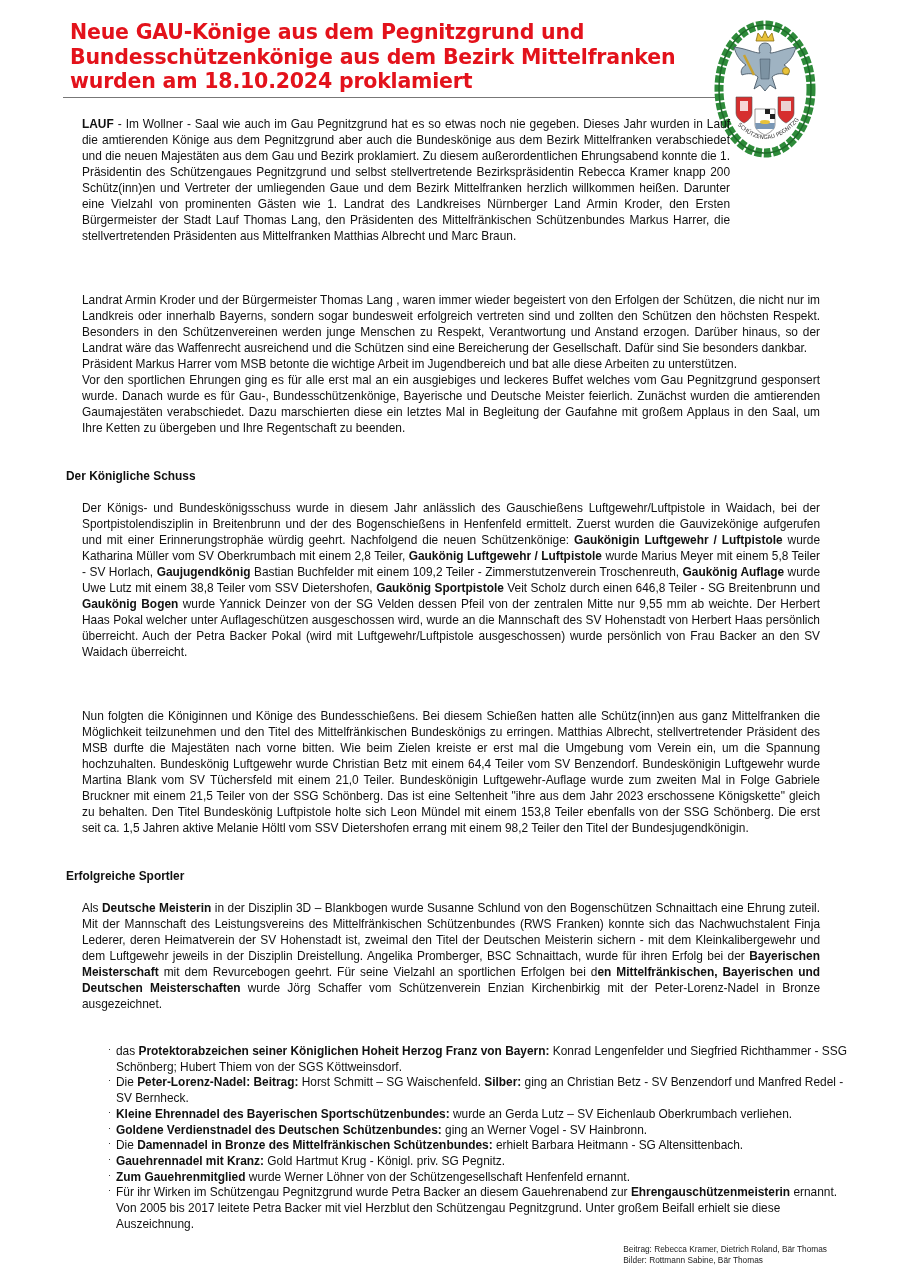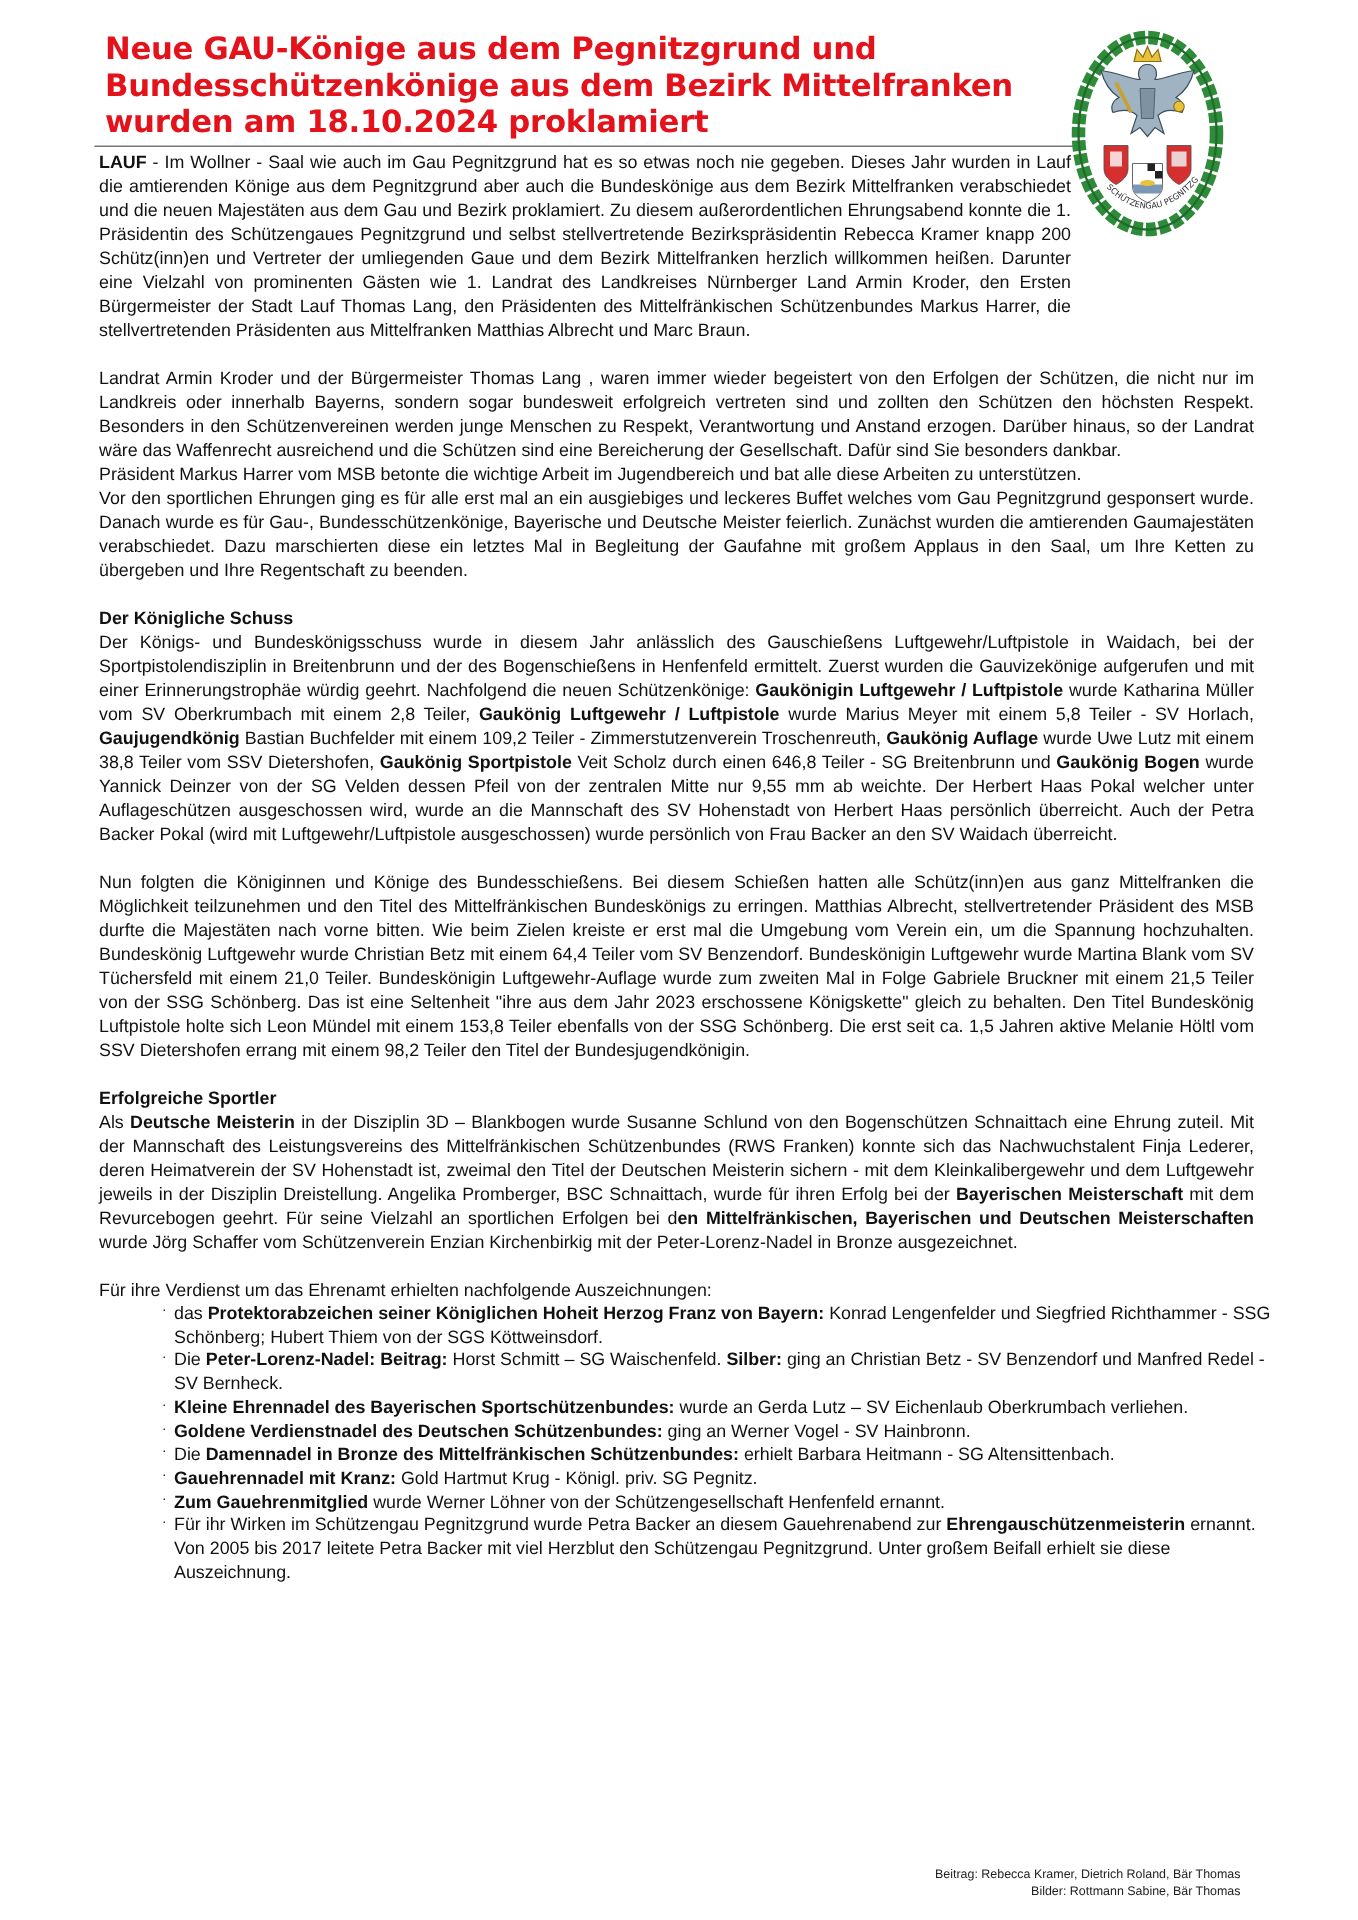--- a/index.html
+++ b/index.html
@@ -6,29 +6,29 @@
   body { width: 905px; height: 1280px; position: relative; overflow: hidden;
          font-family: "DejaVu Sans", sans-serif; color: #111; }
   .title { position: absolute; left: 70px; top: 20px; width: 650px; 
            color: #e3121b; font-weight: bold; font-size: 20.5px; line-height: 24.5px;
            font-family: "DejaVu Sans", sans-serif; letter-spacing: -0.2px; }
   .rule { position: absolute; left: 63px; top: 97px; width: 653px; height: 1px; background: #777; }
   .logo { position: absolute; left: 714px; top: 19px; width: 102px; height: 140px; }
   .body { position: absolute; left: 66px; top: 100px; width: 770px;
           font-family: "Liberation Sans", sans-serif; font-size: 11.9px; line-height: 16px;
           color: #111; }
-  .p { margin: 0; text-align: justify; }
+  .p { margin: 16px; text-align: justify; }
   .p.narrow { width: 648px; }
   .gap { height: 16px; }
   .heading { font-weight: bold; margin: 0; }
   b { font-weight: bold; }
   ul.awards { list-style: none; margin: 0; padding: 0 0 0 44px; width: 740px; }
   ul.awards li { position: relative; padding-left: 6px; margin: 0; line-height: 15.7px; }
   ul.awards li .bullet { position: absolute; left: -2px; top: -2px; font-size: 9px; }
-  .footer { position: absolute; right: 78px; top: 1244px; text-align: right;
+  .footer { position: absolute; right: 78px; top: 1244px; 
             font-family: "Liberation Sans", sans-serif; font-size: 8.3px; line-height: 11px; color: #222; }
 </style>
 </head>
 <body>
 
 <div class="title">
   <div>Neue GAU-Könige aus dem Pegnitzgrund und</div>
   <div>Bundesschützenkönige aus dem Bezirk Mittelfranken</div>
   <div>wurden am 18.10.2024 proklamiert</div>
 </div>
@@ -74,21 +74,20 @@
   <p class="p"><span>Der Königs- und Bundeskönigsschuss wurde in diesem Jahr anlässlich des Gauschießens Luftgewehr/Luftpistole in Waidach, bei der Sportpistolendisziplin in Breitenbrunn und der des Bogenschießens in Henfenfeld ermittelt. Zuerst wurden die Gauvizekönige aufgerufen und mit einer Erinnerungstrophäe würdig geehrt. Nachfolgend die neuen Schützenkönige: </span><b>Gaukönigin Luftgewehr / Luftpistole</b><span> wurde Katharina Müller vom SV Oberkrumbach mit einem 2,8 Teiler, </span><b>Gaukönig Luftgewehr / Luftpistole</b><span> wurde Marius Meyer mit einem 5,8 Teiler - SV Horlach, </span><b>Gaujugendkönig</b><span> Bastian Buchfelder mit einem 109,2 Teiler - Zimmerstutzenverein Troschenreuth, </span><b>Gaukönig Auflage</b><span> wurde Uwe Lutz mit einem 38,8 Teiler vom SSV Dietershofen, </span><b>Gaukönig Sportpistole</b><span> Veit Scholz durch einen 646,8 Teiler - SG Breitenbrunn und </span><b>Gaukönig Bogen</b><span> wurde Yannick Deinzer von der SG Velden dessen Pfeil von der zentralen Mitte nur 9,55 mm ab weichte. Der Herbert Haas Pokal welcher unter Auflageschützen ausgeschossen wird, wurde an die Mannschaft des SV Hohenstadt von Herbert Haas persönlich überreicht. Auch der Petra Backer Pokal (wird mit Luftgewehr/Luftpistole ausgeschossen) wurde persönlich von Frau Backer an den SV Waidach überreicht.</span></p>
   <div class="gap"></div>
 
   <p class="p">Nun folgten die Königinnen und Könige des Bundesschießens. Bei diesem Schießen hatten alle Schütz(inn)en aus ganz Mittelfranken die Möglichkeit teilzunehmen und den Titel des Mittelfränkischen Bundeskönigs zu erringen. Matthias Albrecht, stellvertretender Präsident des MSB durfte die Majestäten nach vorne bitten. Wie beim Zielen kreiste er erst mal die Umgebung vom Verein ein, um die Spannung hochzuhalten. Bundeskönig Luftgewehr wurde Christian Betz mit einem 64,4 Teiler vom SV Benzendorf. Bundeskönigin Luftgewehr wurde Martina Blank vom SV Tüchersfeld mit einem 21,0 Teiler. Bundeskönigin Luftgewehr-Auflage wurde zum zweiten Mal in Folge Gabriele Bruckner mit einem 21,5 Teiler von der SSG Schönberg. Das ist eine Seltenheit "ihre aus dem Jahr 2023 erschossene Königskette" gleich zu behalten. Den Titel Bundeskönig Luftpistole holte sich Leon Mündel mit einem 153,8 Teiler ebenfalls von der SSG Schönberg. Die erst seit ca. 1,5 Jahren aktive Melanie Höltl vom SSV Dietershofen errang mit einem 98,2 Teiler den Titel der Bundesjugendkönigin.</p>
   <div class="gap"></div>
 
   <p class="heading">Erfolgreiche Sportler</p>
   <p class="p"><span>Als </span><b>Deutsche Meisterin</b><span> in der Disziplin 3D – Blankbogen wurde Susanne Schlund von den Bogenschützen Schnaittach eine Ehrung zuteil. Mit der Mannschaft des Leistungsvereins des Mittelfränkischen Schützenbundes (RWS Franken) konnte sich das Nachwuchstalent Finja Lederer, deren Heimatverein der SV Hohenstadt ist, zweimal den Titel der Deutschen Meisterin sichern - mit dem Kleinkalibergewehr und dem Luftgewehr jeweils  in der Disziplin Dreistellung. Angelika Promberger, BSC Schnaittach,  wurde für ihren Erfolg bei der </span><b>Bayerischen Meisterschaft</b><span> mit dem Revurcebogen geehrt. Für seine Vielzahl an sportlichen Erfolgen bei d</span><b>en Mittelfränkischen, Bayerischen und Deutschen Meisterschaften</b><span> wurde Jörg Schaffer vom Schützenverein Enzian Kirchenbirkig mit der Peter-Lorenz-Nadel in Bronze ausgezeichnet.</span></p>
   <div class="gap"></div>
 
-  <p class="p">Für ihre Verdienst um das Ehrenamt erhielten nachfolgende Auszeichnungen:</p>
   <ul class="awards">
     <li><span class="bullet">·</span><span>das </span><b>Protektorabzeichen seiner Königlichen Hoheit Herzog Franz von Bayern:</b><span> Konrad Lengenfelder und Siegfried Richthammer - SSG Schönberg; Hubert Thiem von der SGS Köttweinsdorf.</span></li>
     <li><span class="bullet">·</span><span>Die </span><b>Peter-Lorenz-Nadel: Beitrag:</b><span> Horst Schmitt – SG Waischenfeld. </span><b>Silber:</b><span> ging an Christian Betz - SV Benzendorf und Manfred Redel - SV Bernheck.</span></li>
     <li><span class="bullet">·</span><span></span><b>Kleine Ehrennadel des Bayerischen Sportschützenbundes:</b><span> wurde an Gerda Lutz – SV Eichenlaub Oberkrumbach verliehen.</span></li>
     <li><span class="bullet">·</span><span></span><b>Goldene Verdienstnadel des Deutschen Schützenbundes:</b><span> ging an Werner Vogel - SV Hainbronn.</span></li>
     <li><span class="bullet">·</span><span>Die </span><b>Damennadel in Bronze des Mittelfränkischen Schützenbundes:</b><span> erhielt Barbara Heitmann - SG Altensittenbach.</span></li>
     <li><span class="bullet">·</span><span></span><b>Gauehrennadel mit Kranz:</b><span> Gold Hartmut Krug - Königl. priv. SG Pegnitz.</span></li>
     <li><span class="bullet">·</span><span></span><b>Zum Gauehrenmitglied</b><span> wurde Werner Löhner von der Schützengesellschaft Henfenfeld ernannt.</span></li>
     <li><span class="bullet">·</span><span>Für ihr Wirken im Schützengau Pegnitzgrund wurde Petra Backer an diesem Gauehrenabend zur </span><b>Ehrengauschützenmeisterin</b><span> ernannt. Von 2005 bis 2017 leitete Petra Backer mit viel Herzblut den Schützengau Pegnitzgrund. Unter großem Beifall erhielt sie diese Auszeichnung.</span></li>
   </ul>

